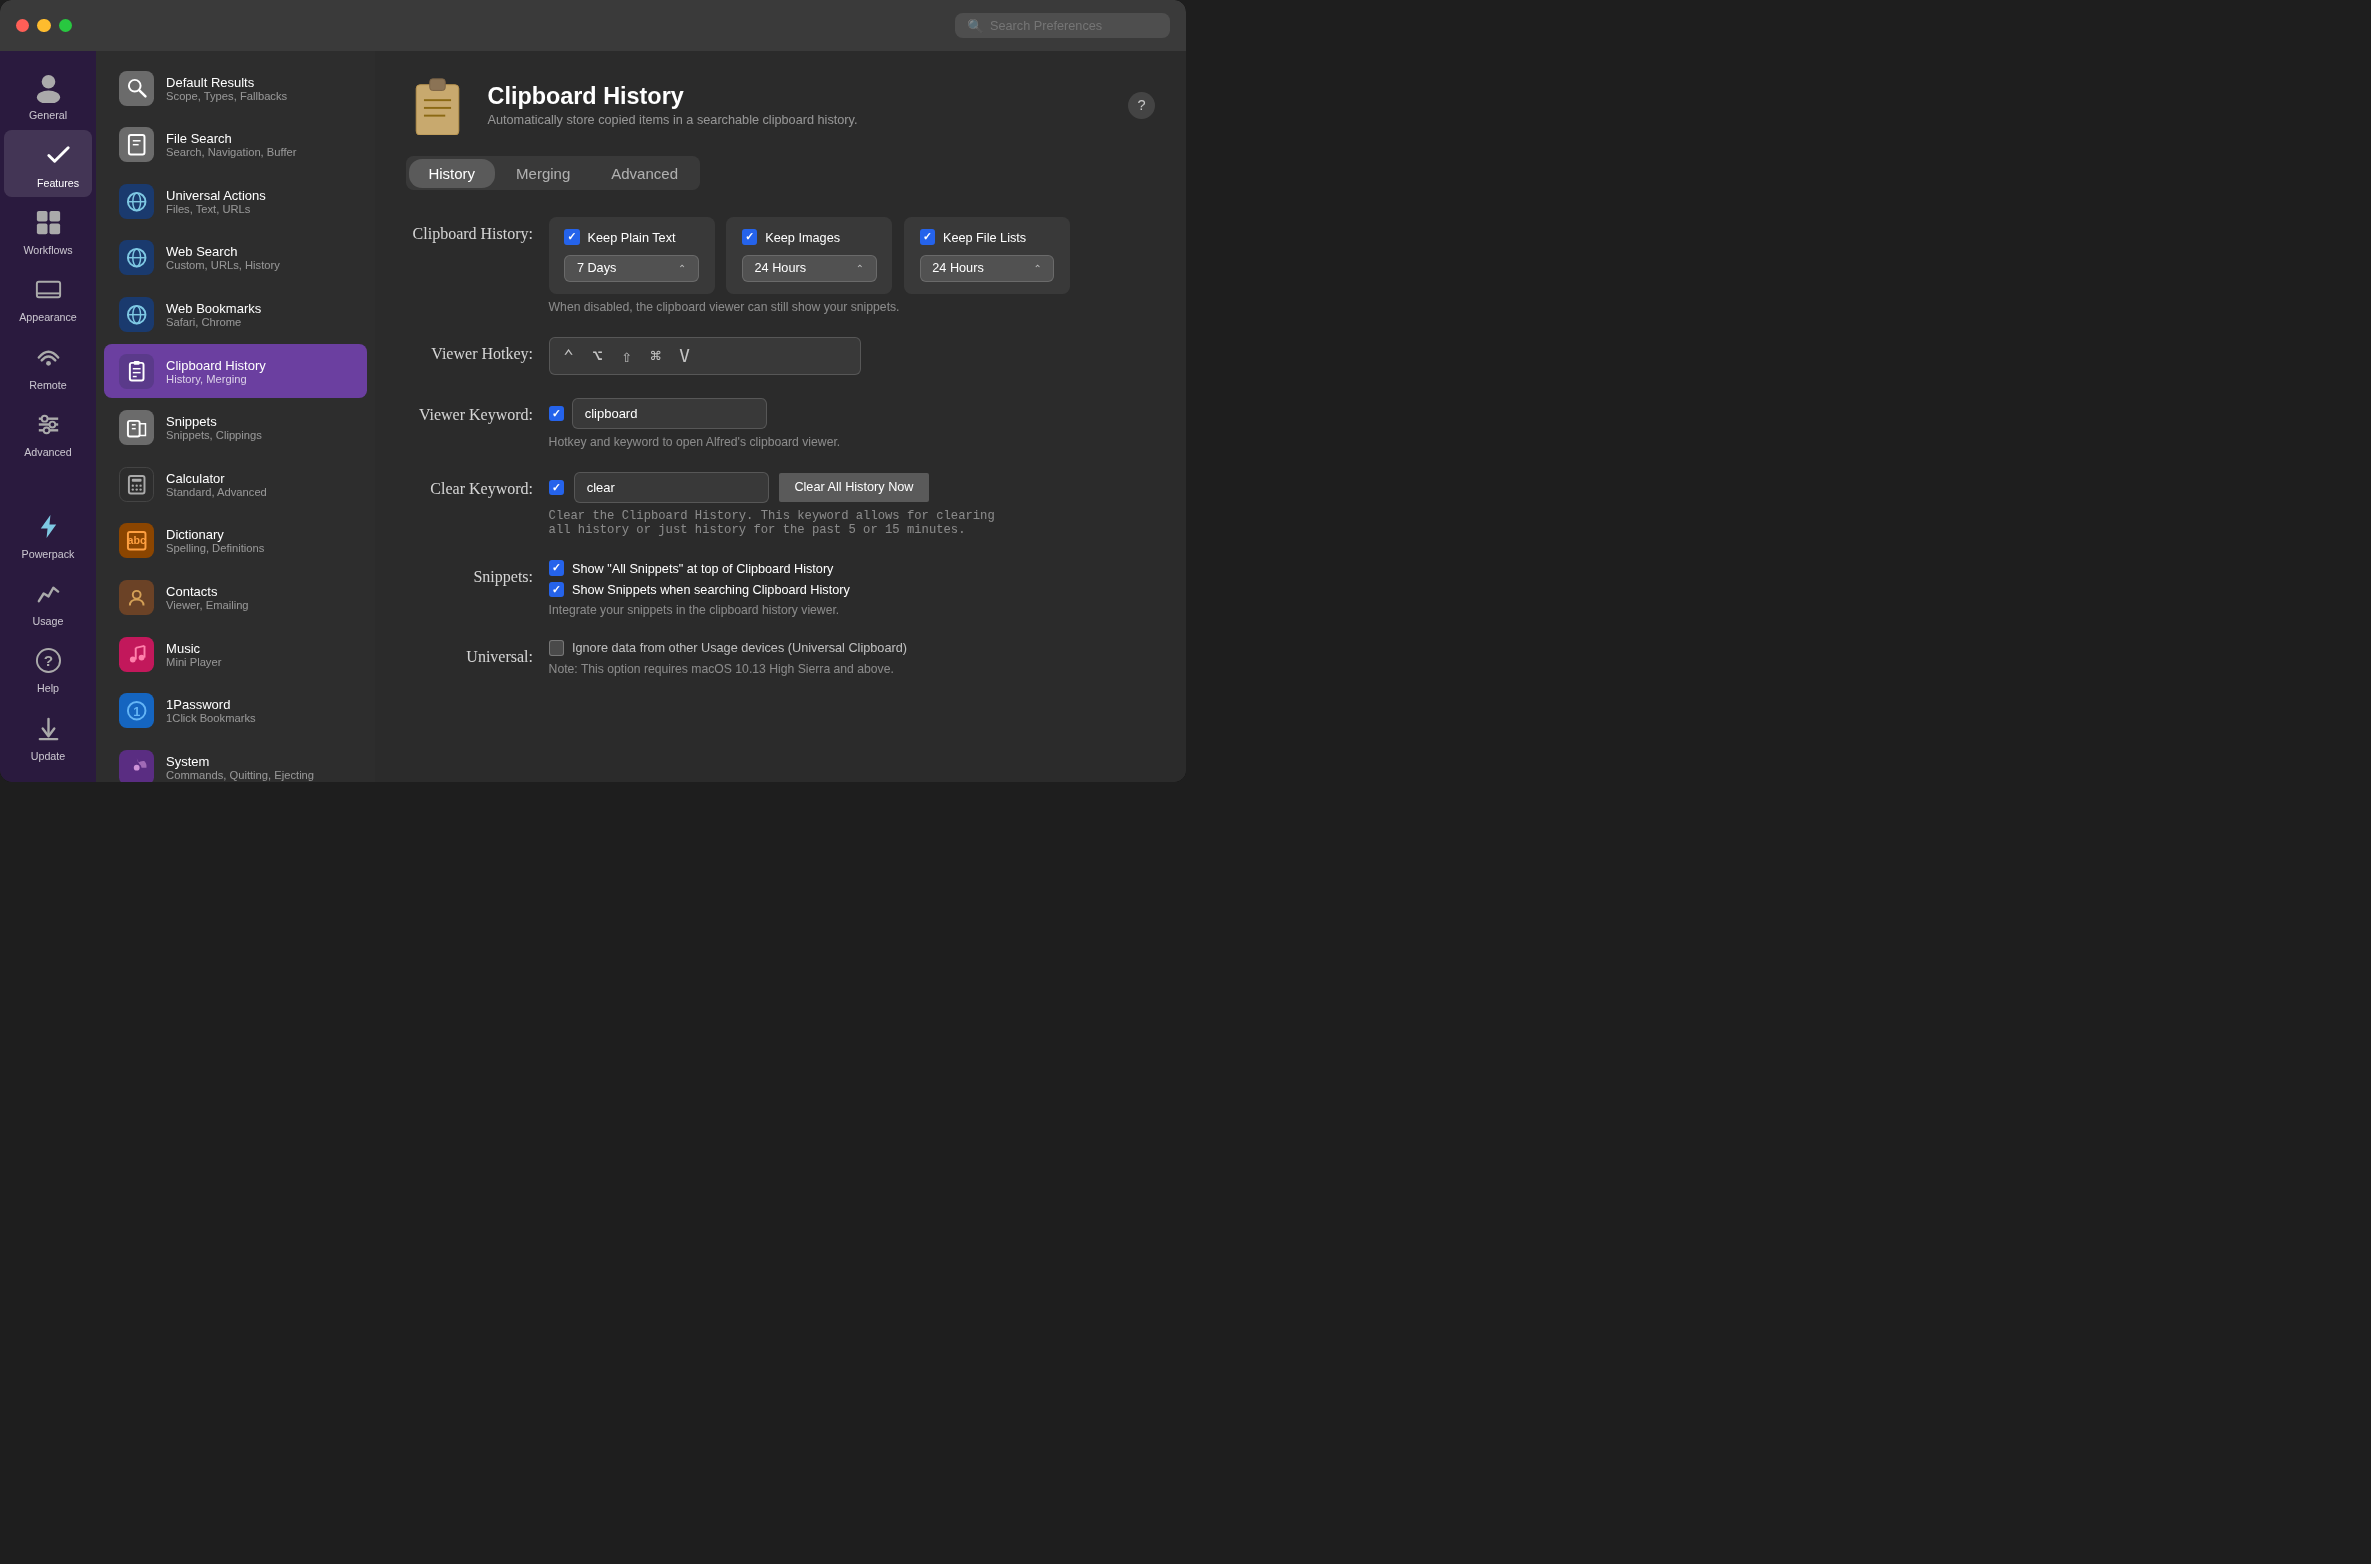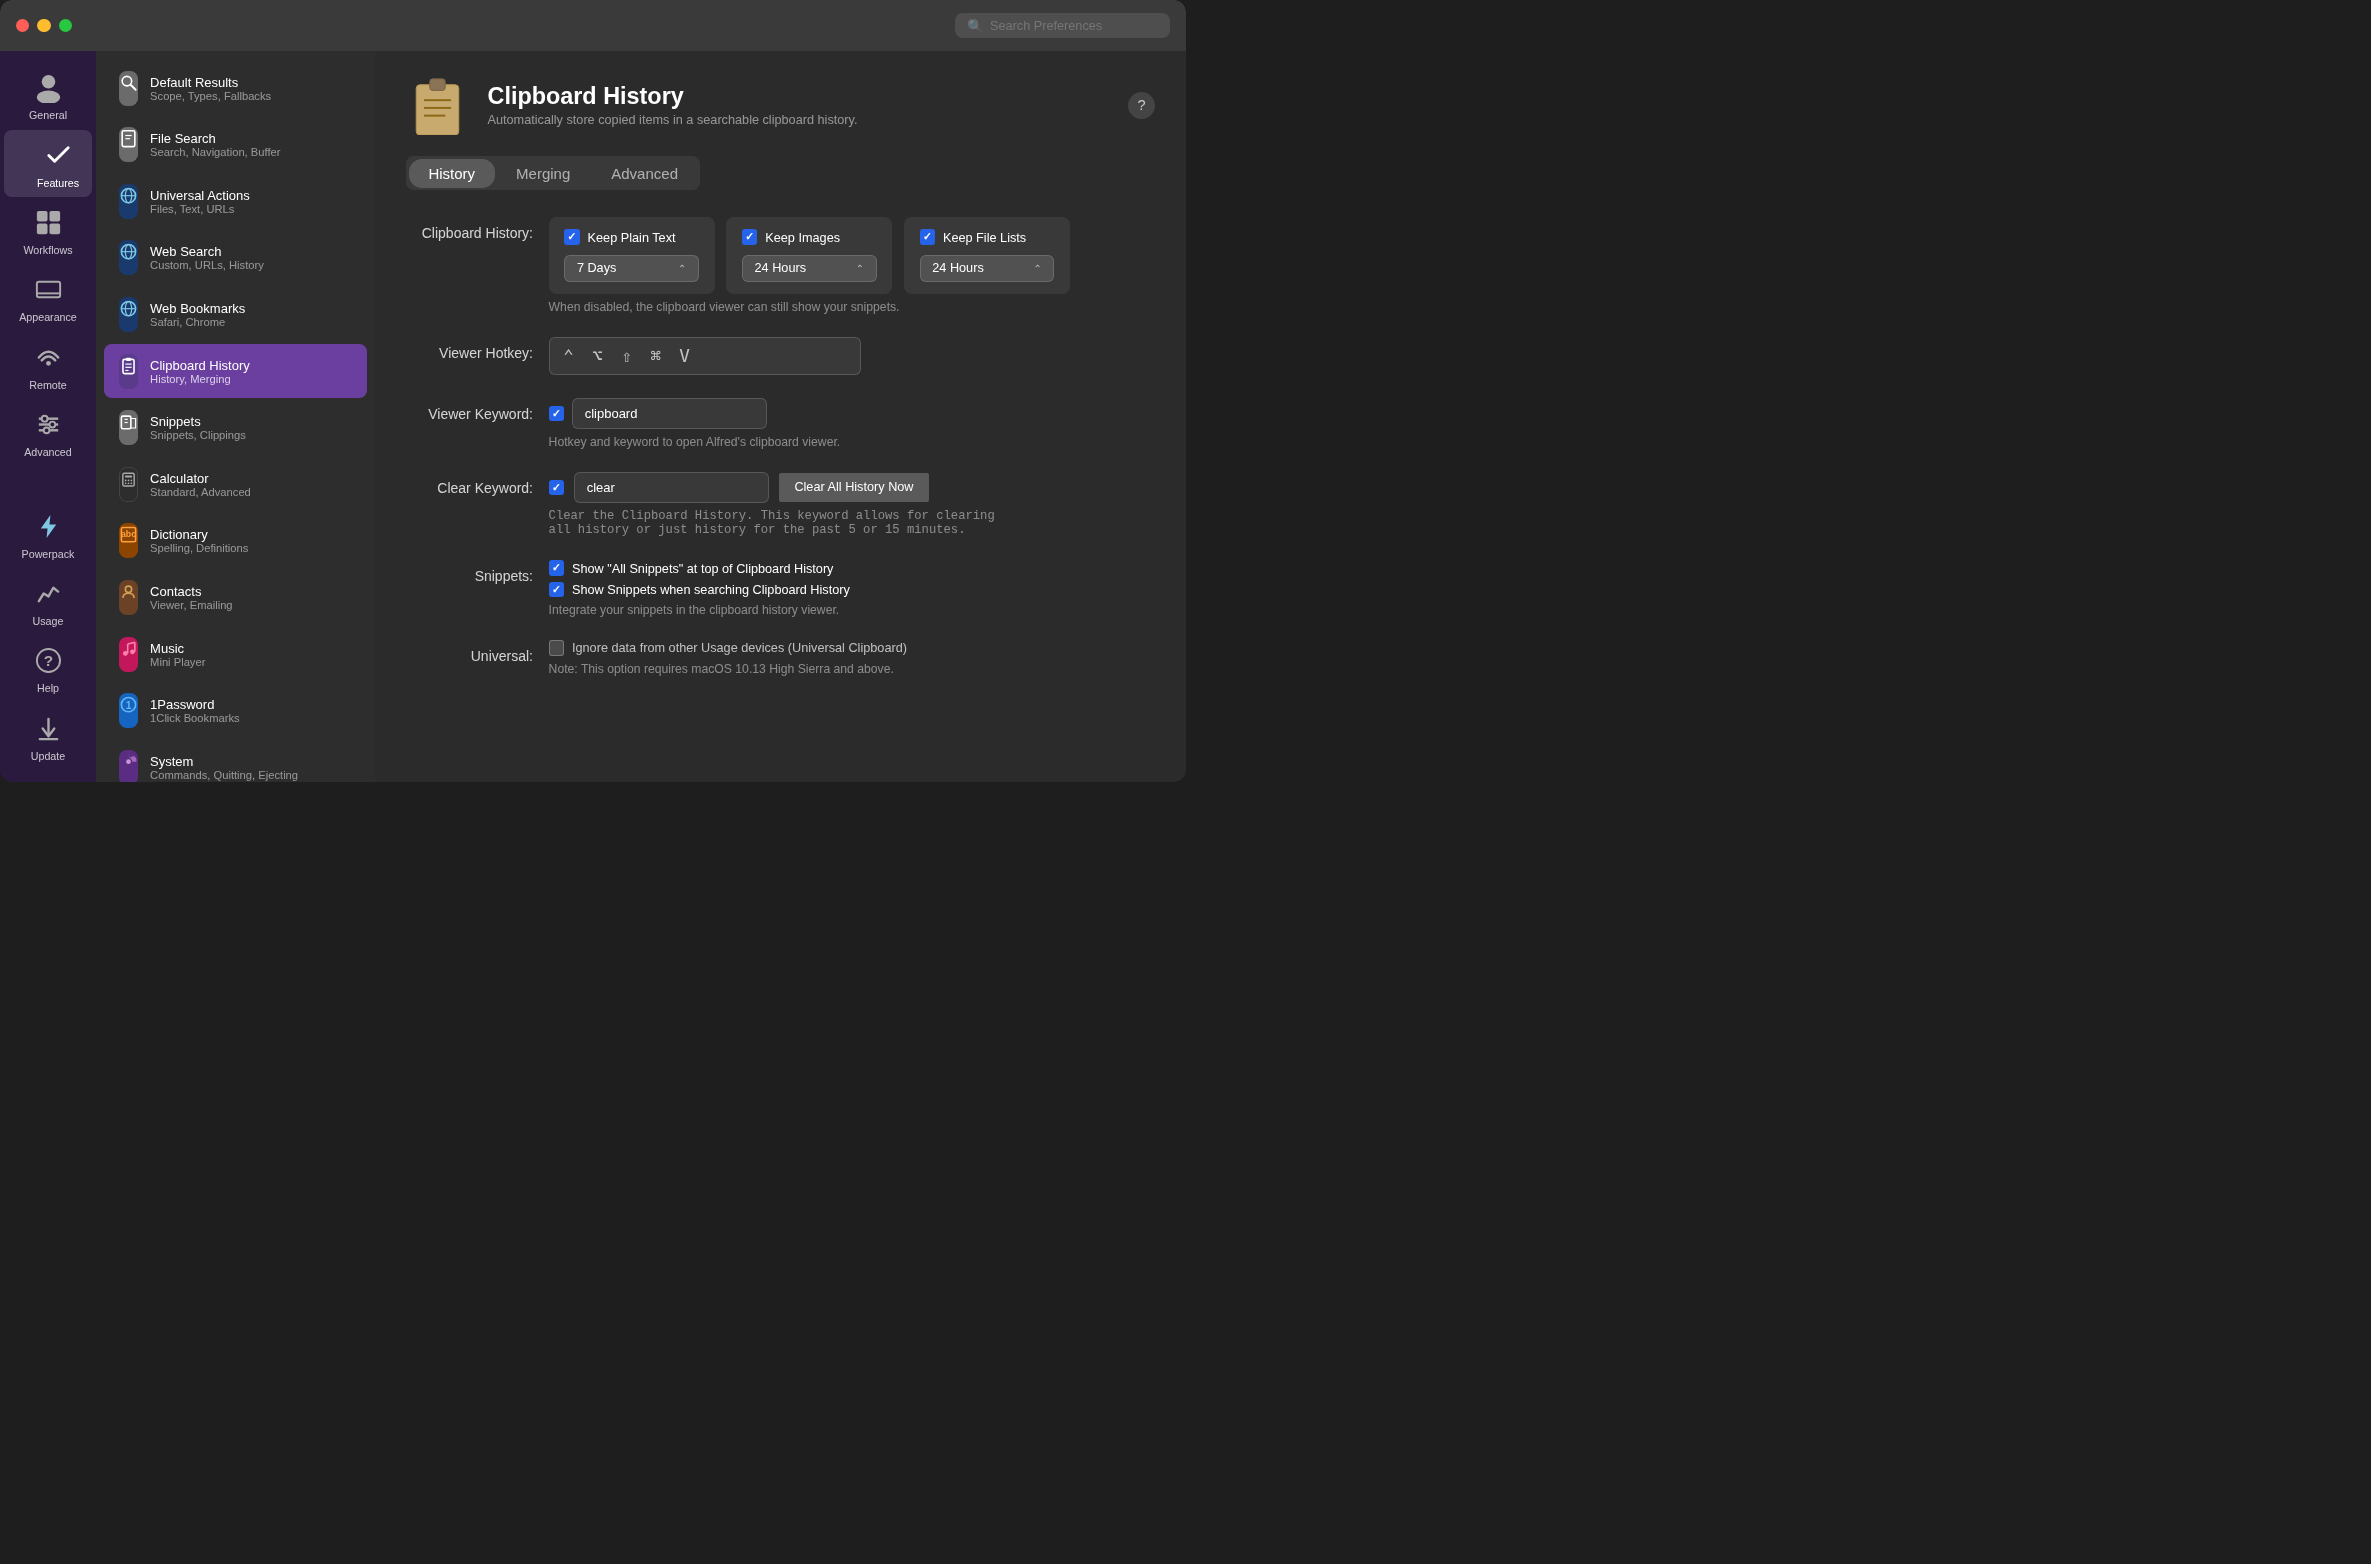--- a/index.html
+++ b/index.html
@@ -121,24 +121,25 @@
       display: flex;
       align-items: center;
       padding: 9.8px 15.6px;
       cursor: pointer;
       border-radius: 7.8px;
       margin: 2px 7.8px;
       gap: 11.7px;
     }
     .feature-item.active { background: #6b3fa0; }
     .feature-icon {
-      width: 19px;
+      width: 35px;
       height: 35px;
       border-radius: 7.8px;
       display: flex;
+      align-items: center;
       justify-content: center;
       font-size: 19.5px;
       flex-shrink: 0;
     }
     .feature-text { display: flex; flex-direction: column; }
     .feature-title {
       font-size: 13px;
       color: #fff;
       font-weight: 500;
     }
@@ -223,26 +224,27 @@
     }
 
     
     .form-row {
       display: flex;
       align-items: flex-start;
       margin-bottom: 23.4px;
       gap: 15.6px;
     }
     .form-label {
-      font-size: 14px;
+      font-size: 16px;
       color: rgba(255,255,255,0.8);
       width: 127px;
       padding-top: 7.8px;
       text-align: right;
       flex-shrink: 0;
+      font-family: Liberation Serif, serif;
     }
     .form-content { flex: 1; }
 
     
     .clipboard-options {
       display: flex;
       gap: 11.7px;
     }
     .clipboard-option-box {
       background: rgba(255,255,255,0.07);

